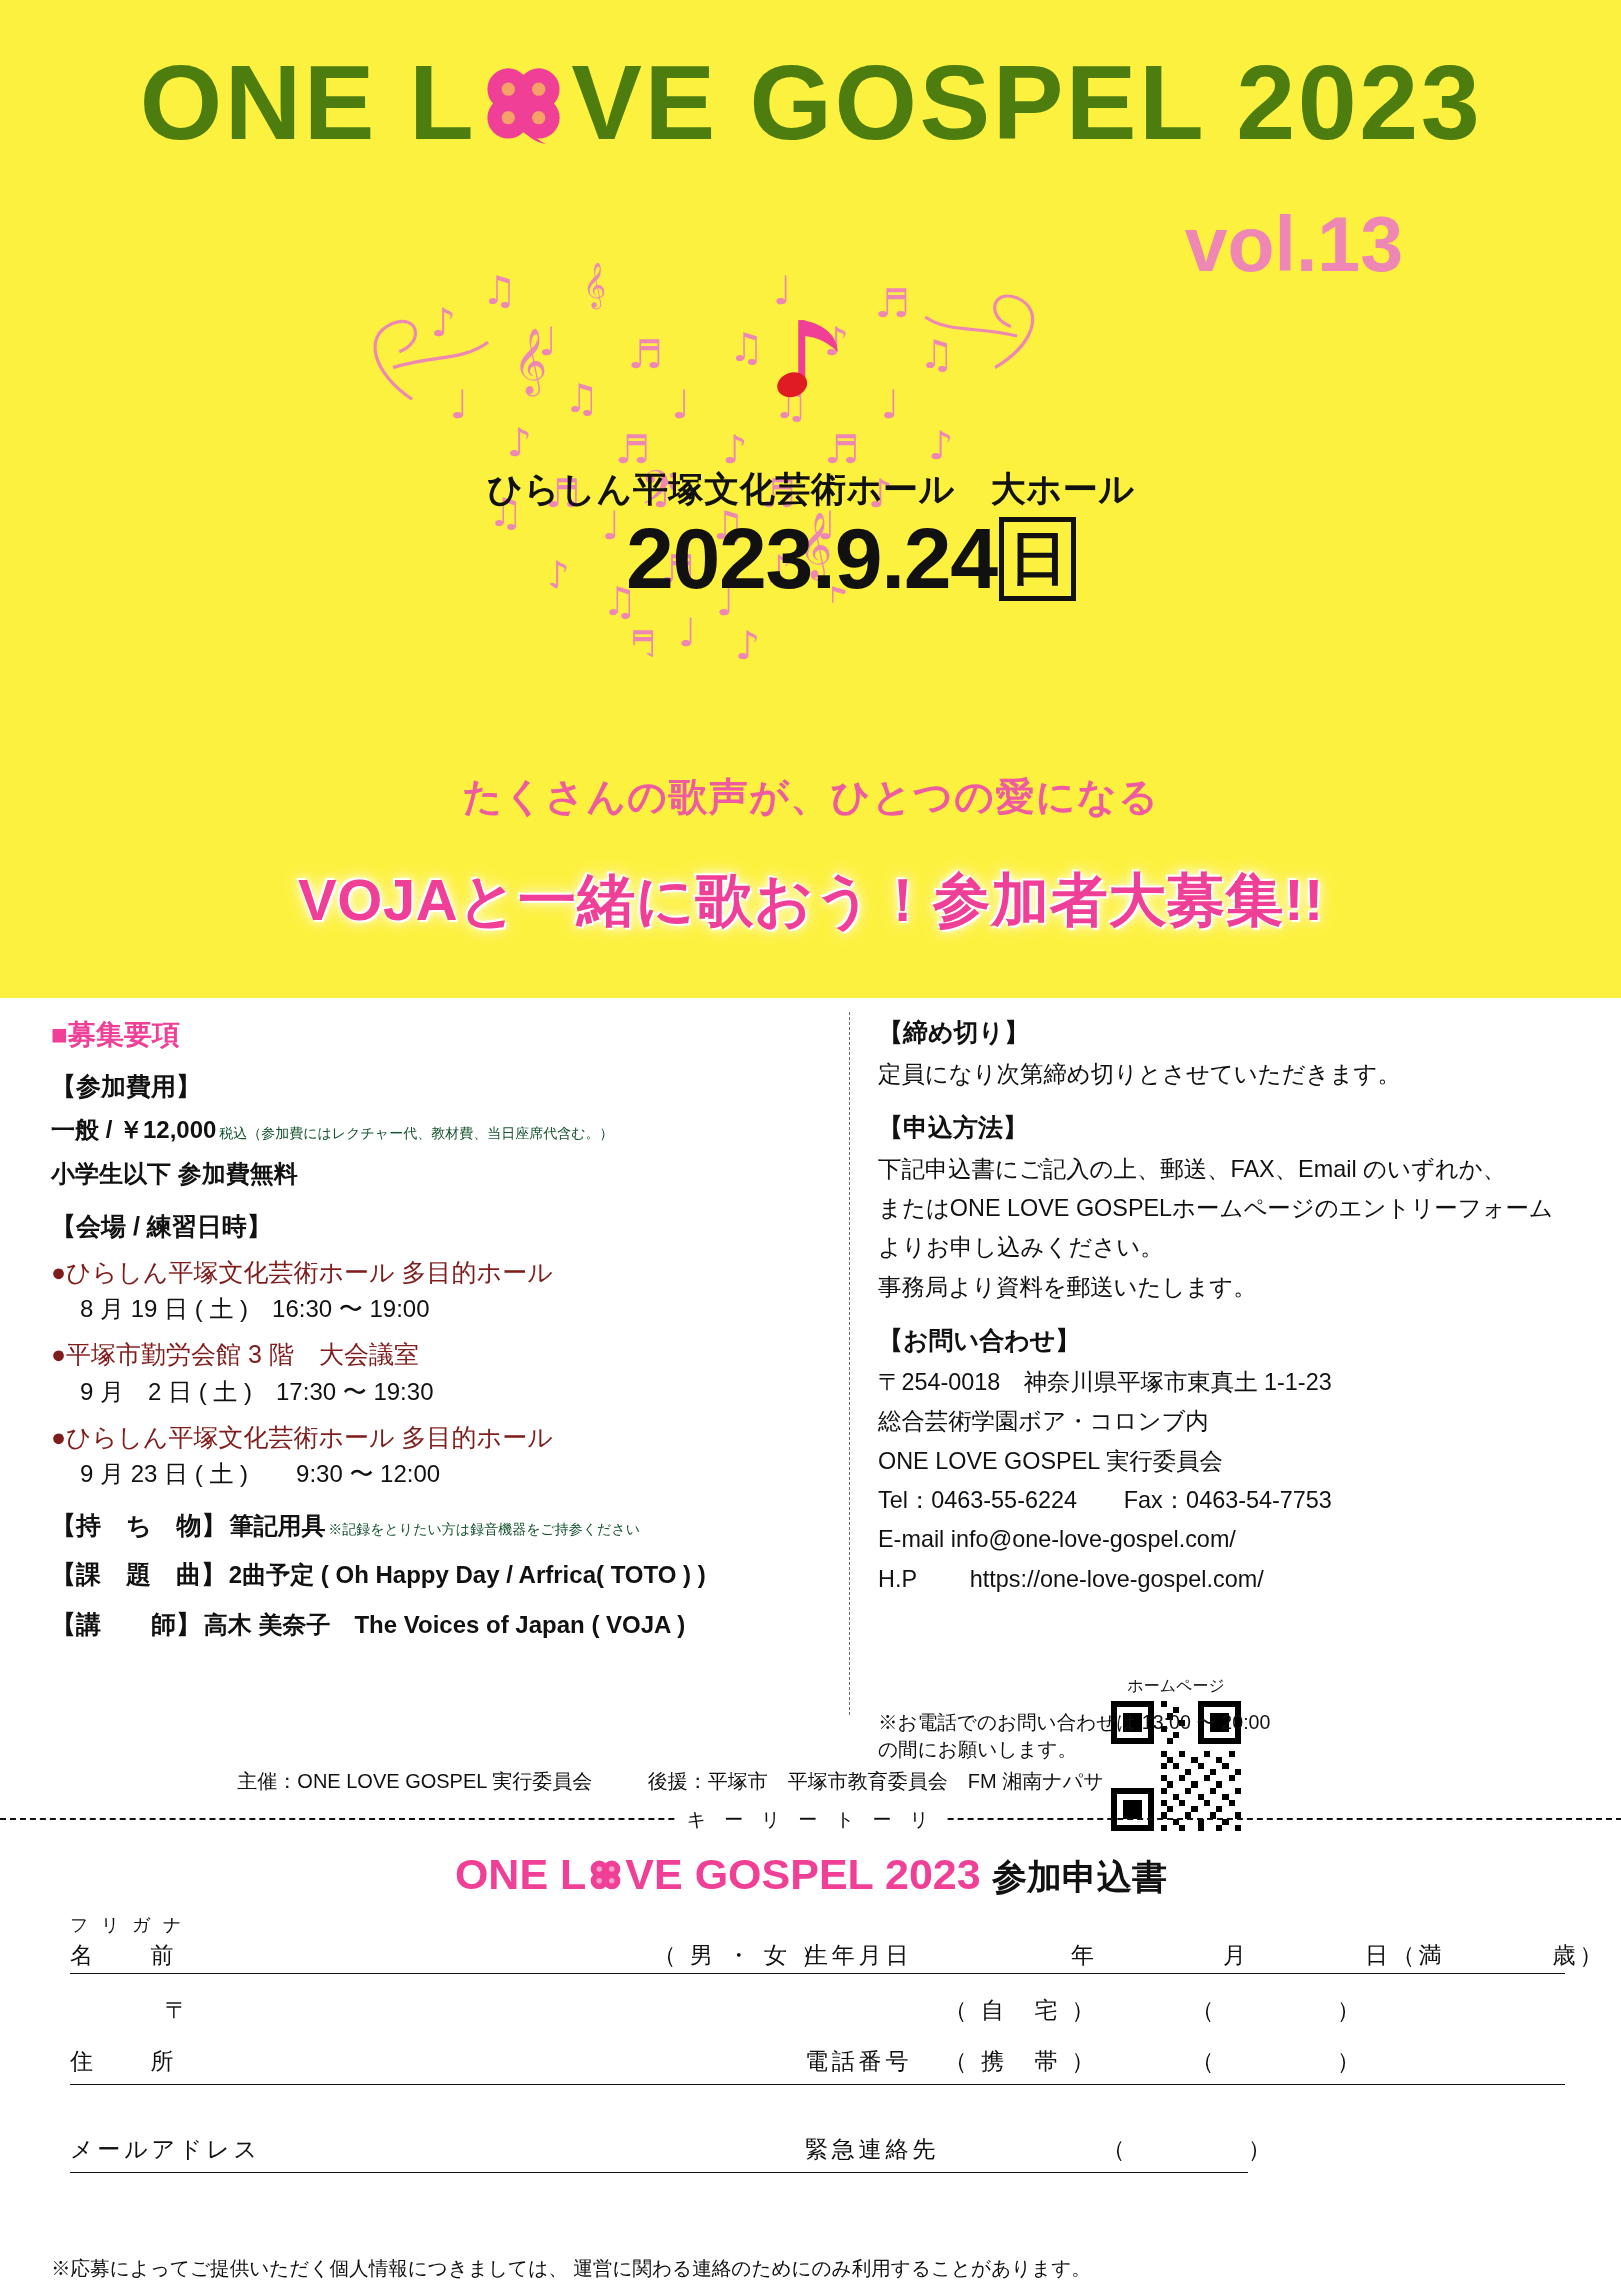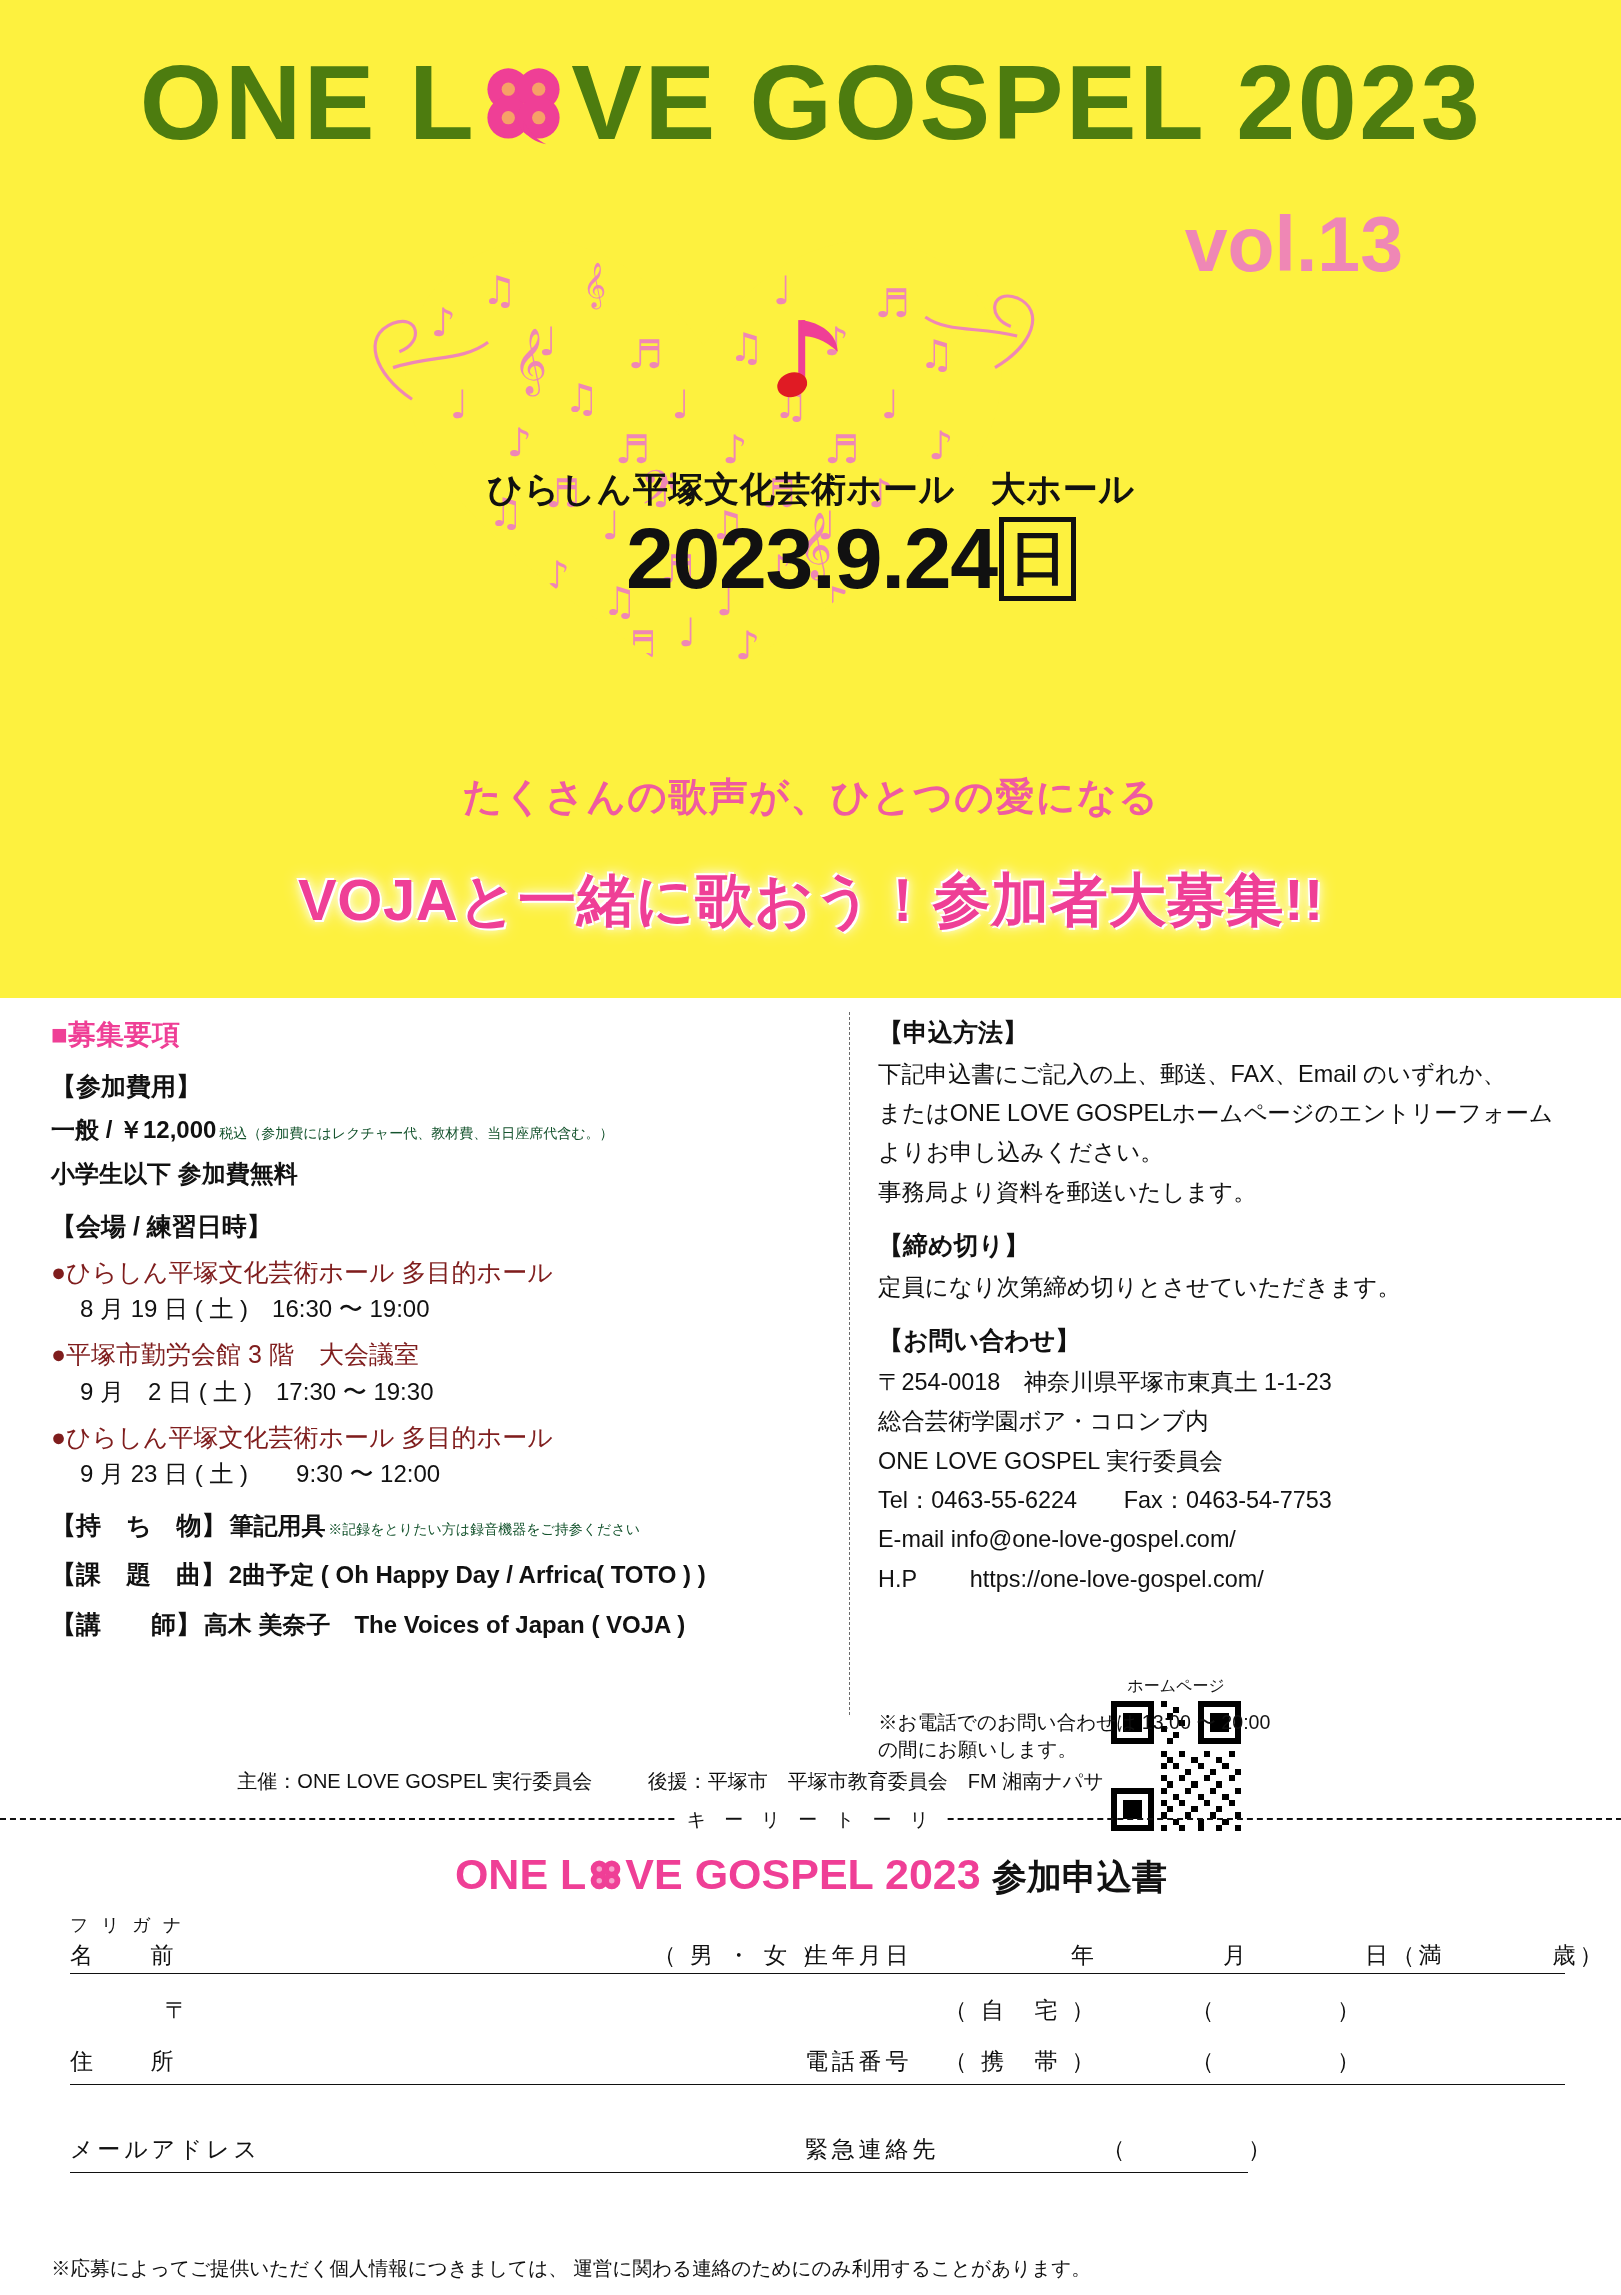--- a/index.html
+++ b/index.html
@@ -279,30 +279,30 @@
       </div>
 
       <div class="blk">
         <span class="lbl">【講　　師】</span>
         <span class="txt">高木 美奈子　The Voices of Japan ( VOJA )</span>
       </div>
     </div>
 
     <div class="col-right">
       <div class="rt-blk">
+        <div class="rt-head">【締め切り】</div>
+        <div class="rt-txt">定員になり次第締め切りとさせていただきます。</div>
+      </div>
+
+      <div class="rt-blk">
         <div class="rt-head">【申込方法】</div>
         <div class="rt-txt">下記申込書にご記入の上、郵送、FAX、Email のいずれか、</div>
         <div class="rt-txt">またはONE LOVE GOSPELホームページのエントリーフォーム</div>
         <div class="rt-txt">よりお申し込みください。</div>
         <div class="rt-txt">事務局より資料を郵送いたします。</div>
-      </div>
-
-      <div class="rt-blk">
-        <div class="rt-head">【締め切り】</div>
-        <div class="rt-txt">定員になり次第締め切りとさせていただきます。</div>
       </div>
 
       <div class="rt-blk">
         <div class="rt-head">【お問い合わせ】</div>
         <div class="rt-txt">〒254-0018　神奈川県平塚市東真土 1-1-23</div>
         <div class="rt-txt">総合芸術学園ボア・コロンブ内</div>
         <div class="rt-txt">ONE LOVE GOSPEL 実行委員会</div>
         <div class="rt-txt">Tel：0463-55-6224　　Fax：0463-54-7753</div>
         <div class="rt-txt">E-mail  info@one-love-gospel.com/</div>
         <div class="rt-txt">H.P　　 https://one-love-gospel.com/</div>

